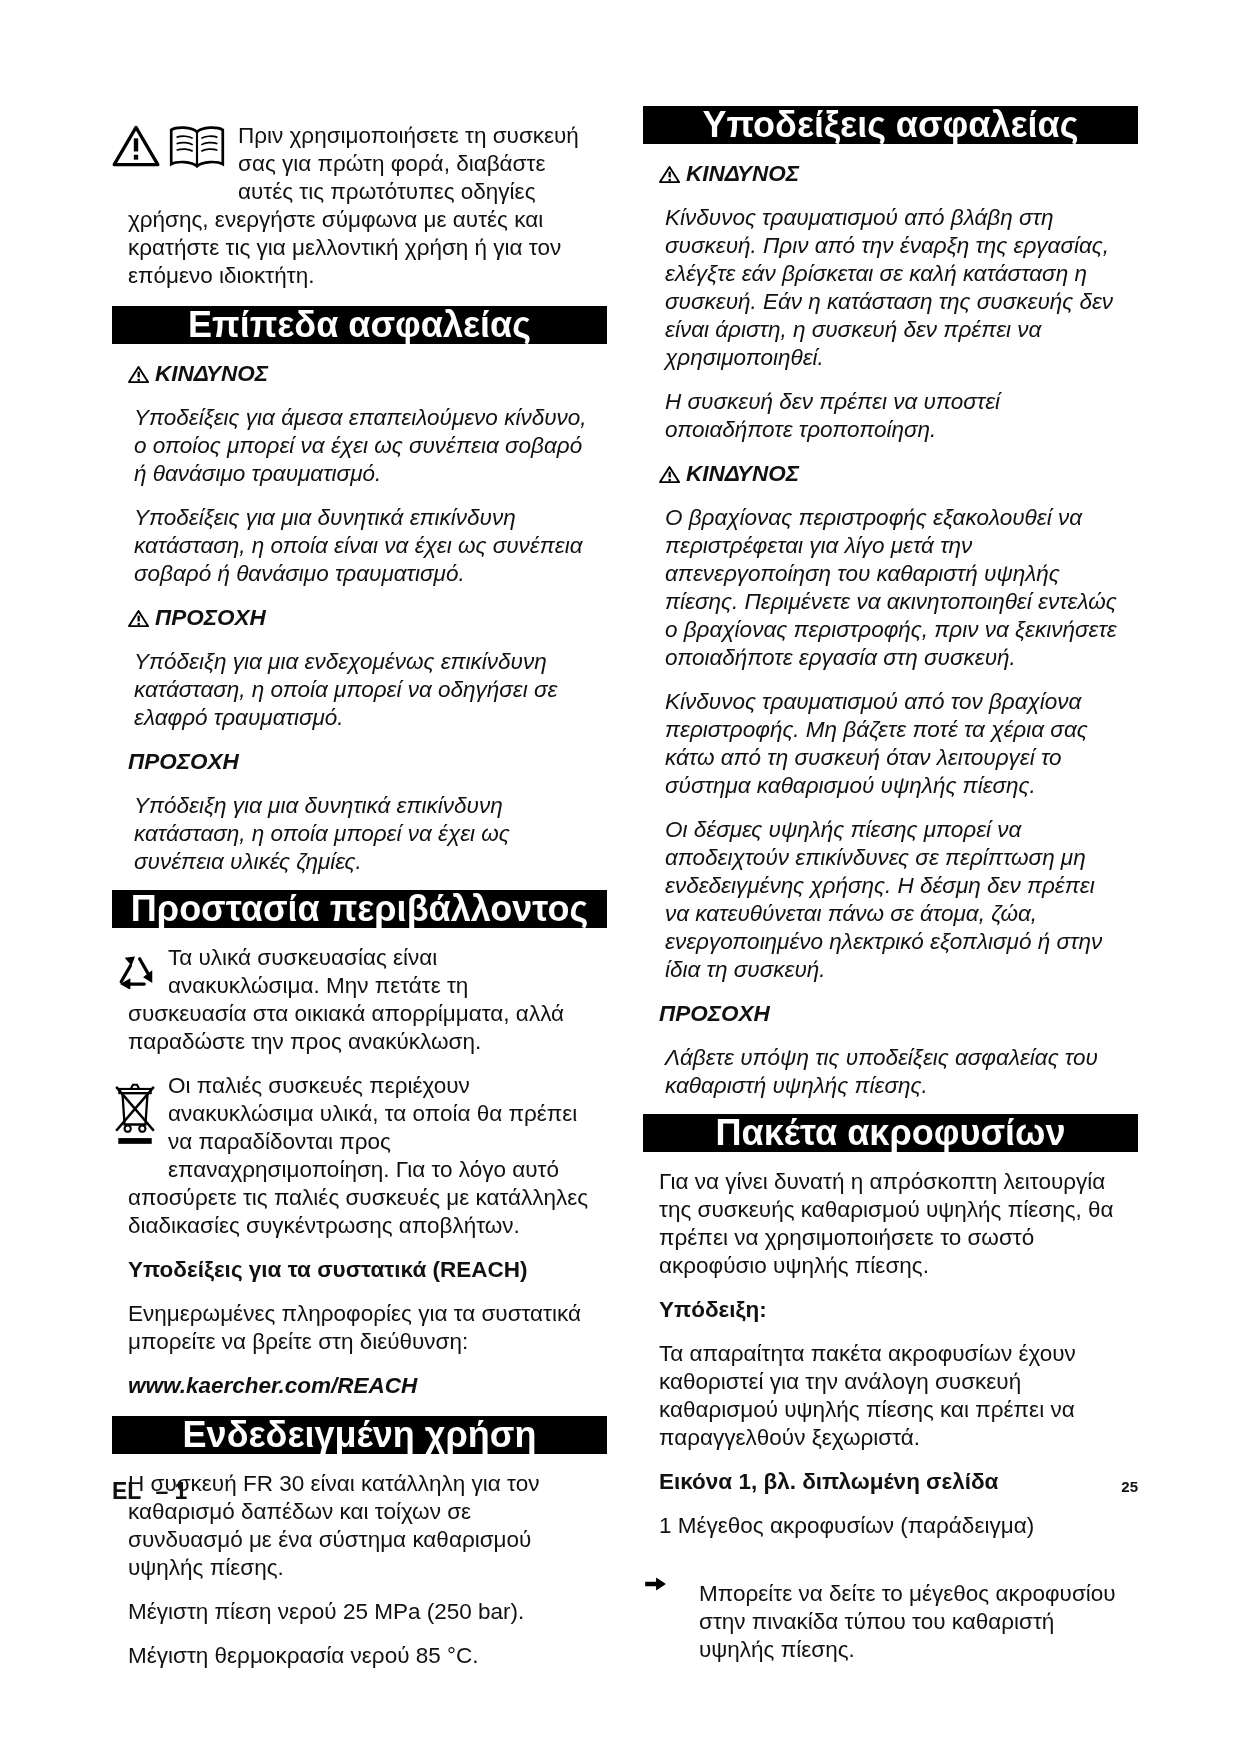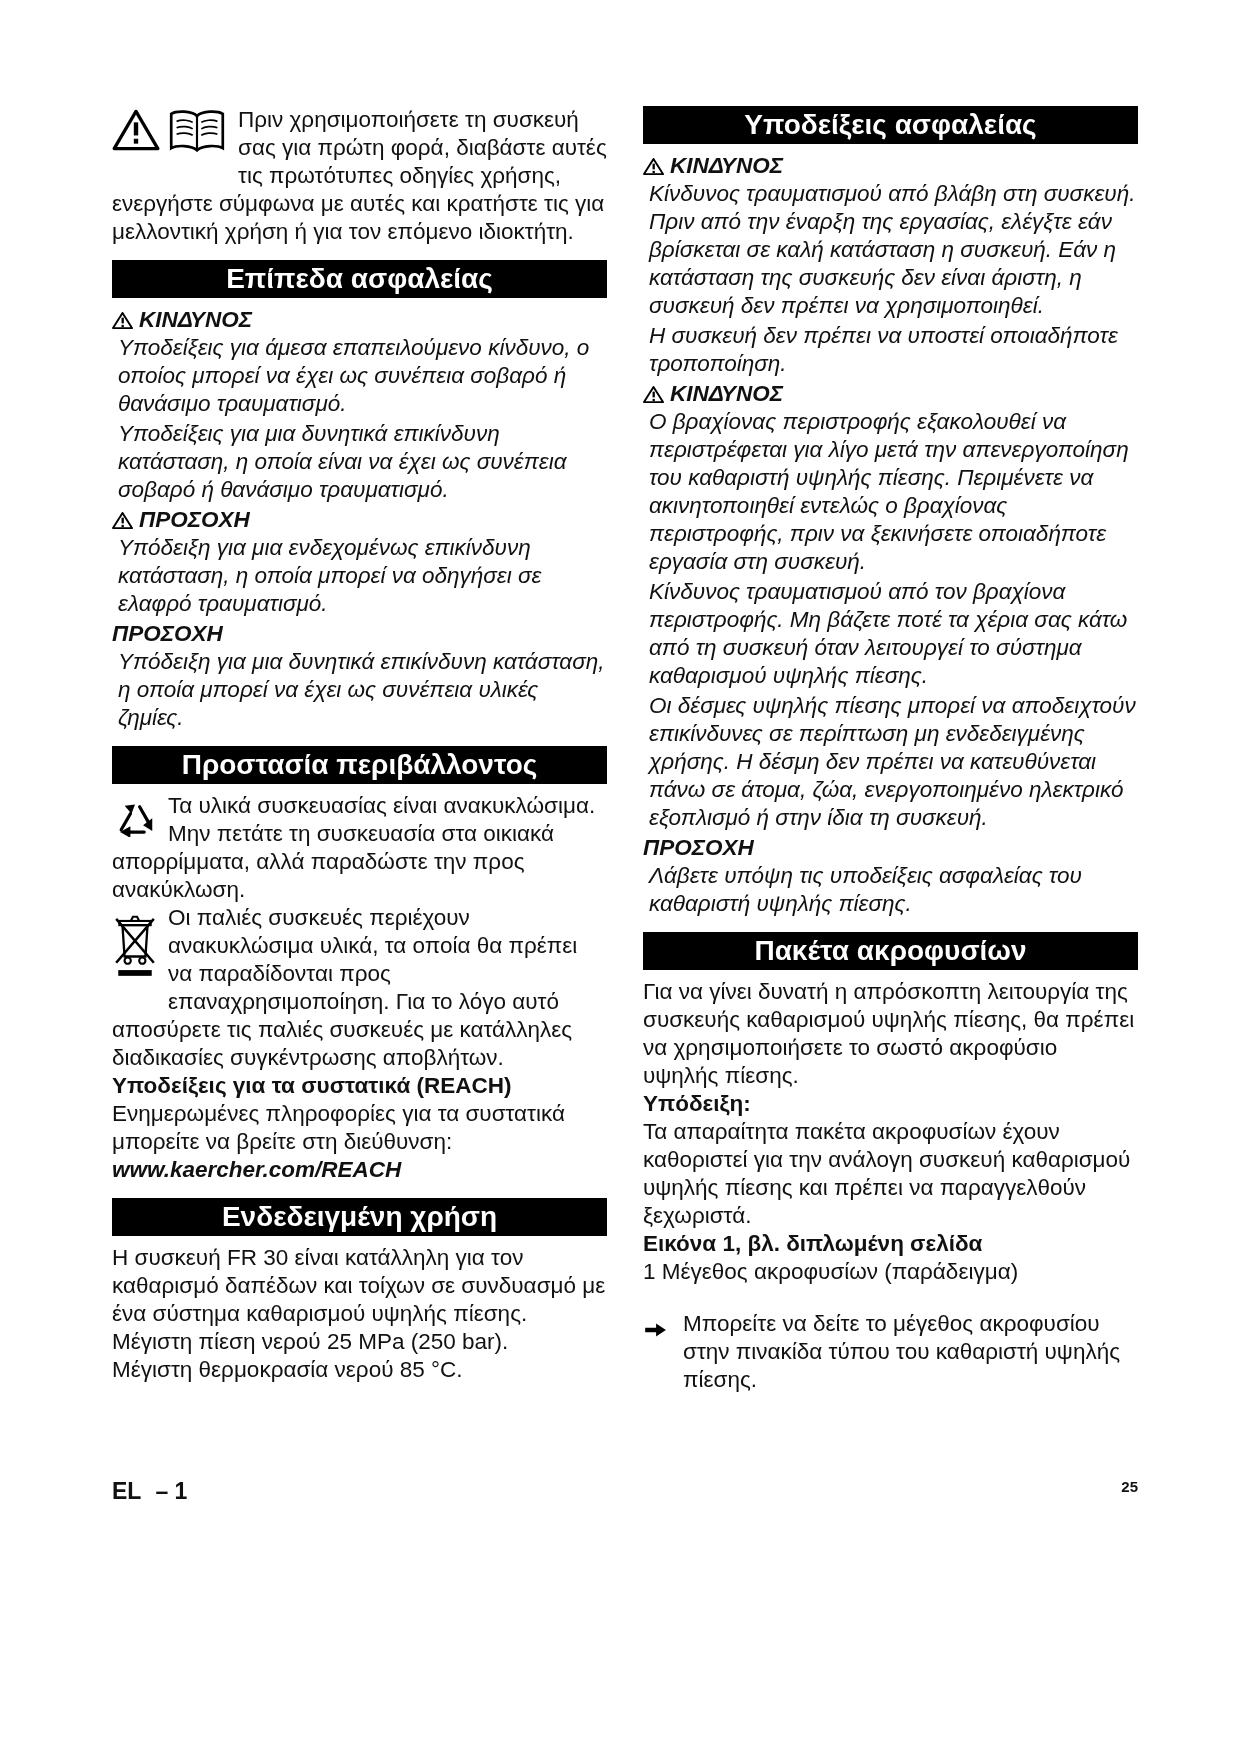--- a/index.html
+++ b/index.html
@@ -22,27 +22,27 @@
     width: 1026px;
     display: flex;
     gap: 36px;
   }
 
   .col {
     width: 495px;
     font-size: 22.5px;
     line-height: 28px;
   }
-  .col p { margin: 0; }
+  .col p { margin: 16px; }
 
   .bar {
     background: #000000;
     color: #ffffff;
     font-weight: bold;
-    font-size: 28px;
+    font-size: 36px;
     line-height: 38px;
     text-align: center;
     margin: 14px 0 8px 0;
   }
   .bar.mt0 { margin-top: 0; }
 
   .term {
     font-weight: bold;
     font-style: italic;
     display: flex;

